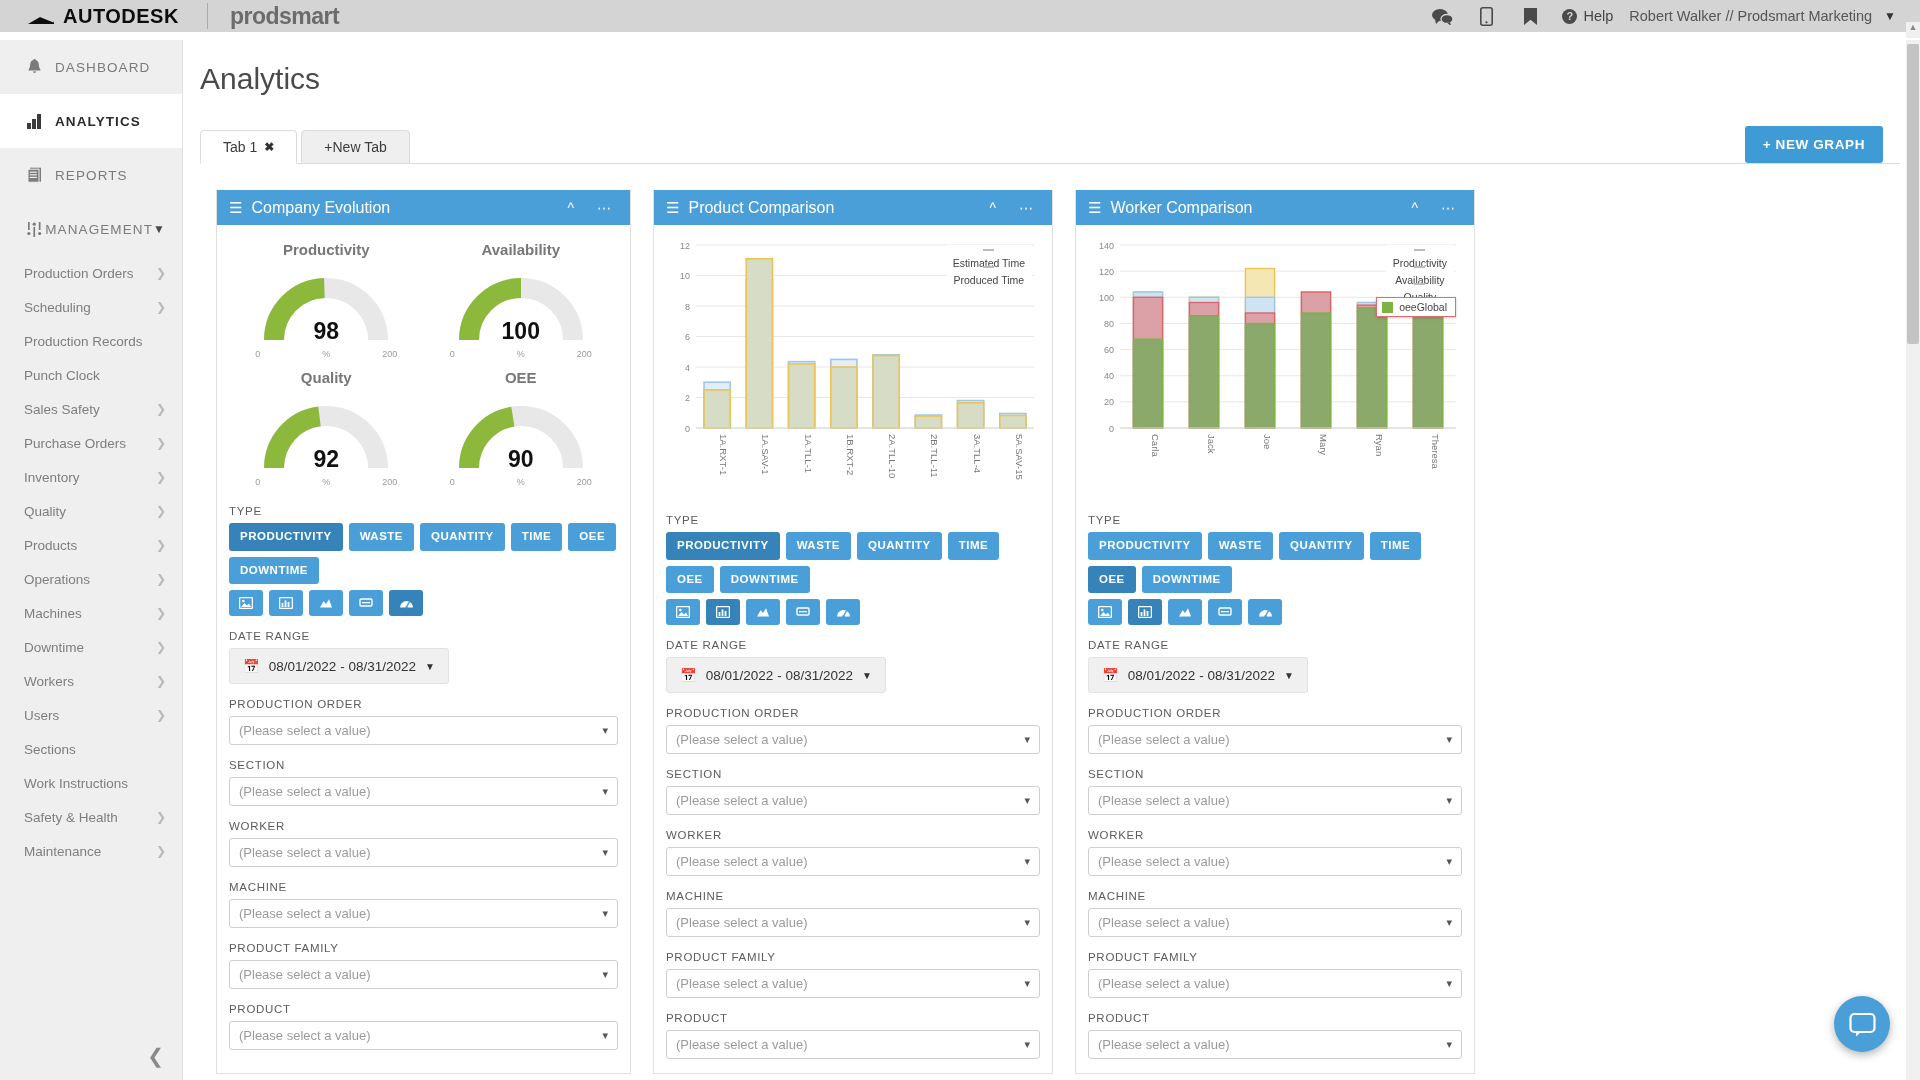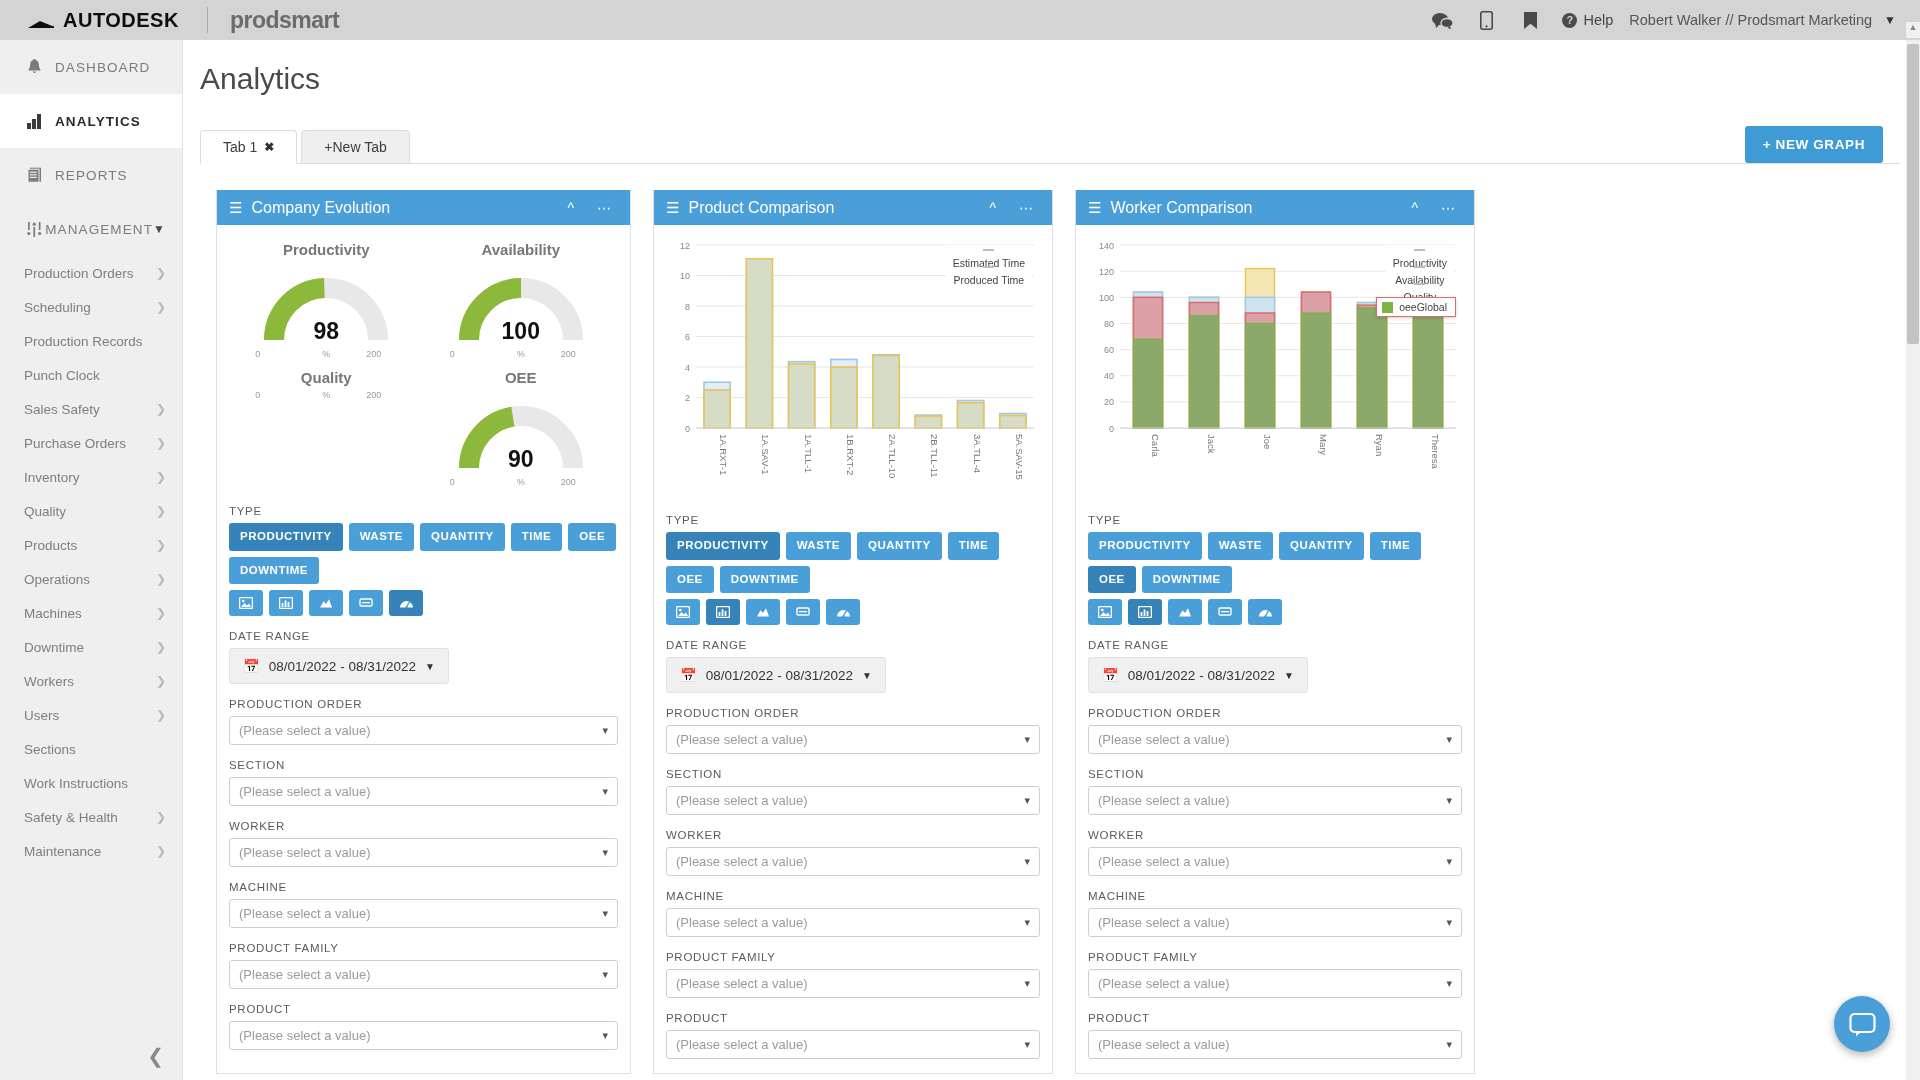--- a/index.html
+++ b/index.html
@@ -4,21 +4,21 @@
 <style>
   * { box-sizing: border-box; margin: 0; padding: 0; }
   html, body {
     width: 1920px; height: 1080px;
     font-family: "Liberation Sans", sans-serif;
     background: #ffffff; overflow: hidden;
   }
 
   
   .topbar {
-    position: absolute; top: 0; left: 0; width: 1920px; height: 40px;
+    position: absolute; top: 0; left: 0; width: 1920px; height: 32px;
     background: #d4d4d4; display: flex; align-items: center;
   }
   .brand-autodesk {
     display: flex; align-items: center; gap: 9px;
     margin-left: 28px; font-weight: bold; font-size: 20px;
     letter-spacing: 0.5px; color: #0d0d0d;
   }
   .ad-mark { width: 26px; height: 15px; position: relative; overflow: hidden; }
   .ad-mark:before {
     content: ""; position: absolute; left: 0; bottom: 0;
@@ -131,21 +131,21 @@
   .gauge-val {
     position: absolute; left: 0; right: 0; bottom: 3px; text-align: center;
     font-size: 23px; font-weight: bold; color: #111;
   }
   .gauge-ticks {
     position: relative; width: 150px; margin: 1px auto 0; height: 14px;
     font-size: 9px; color: #9a9a9a;
   }
   .gauge-ticks .t0 { position: absolute; left: 4px; }
   .gauge-ticks .tm { position: absolute; left: 50%; transform: translateX(-50%); }
-  .gauge-ticks .t2 { position: absolute; right: 20px; }
+  .gauge-ticks .t2 { position: absolute; right: 4px; }
 
   
   .ctl-label {
     font-size: 11.5px; color: #5c5c5c; letter-spacing: 0.7px; margin: 14px 0 6px 0;
   }
   .chips { display: flex; flex-wrap: wrap; gap: 6px; }
   .chip {
     background: #4a9fd8; color: #fff; font-size: 11.5px; font-weight: bold;
     letter-spacing: 0.5px; padding: 8px 11px; border-radius: 3px; line-height: 1;
   }
@@ -415,20 +415,27 @@
                 <div class="gauge-val">100</div>
               </div>
               <div class="gauge-ticks">
                 <span class="t0">0</span>
                 <span class="tm">%</span>
                 <span class="t2">200</span>
               </div>
             </div>
             <div class="gauge-cell">
               <div class="gauge-label">Quality</div>
+              <div class="gauge-wrap">
+                <svg width="150" height="86" viewBox="0 0 150 86">
+                  <path d="M 23 78 A 52 52 0 1 1 127 78" fill="none" stroke="#e8e8e8" stroke-width="20"></path>
+                  <path d="M 23 78 A 52 52 0 0 1 68.48267185465618 26.410035531647154" fill="none" stroke="#8cb93c" stroke-width="20"></path>
+                </svg>
+                <div class="gauge-val">92</div>
+              </div>
               <div class="gauge-ticks">
                 <span class="t0">0</span>
                 <span class="tm">%</span>
                 <span class="t2">200</span>
               </div>
             </div>
             <div class="gauge-cell">
               <div class="gauge-label">OEE</div>
               <div class="gauge-wrap">
                 <svg width="150" height="86" viewBox="0 0 150 86">

